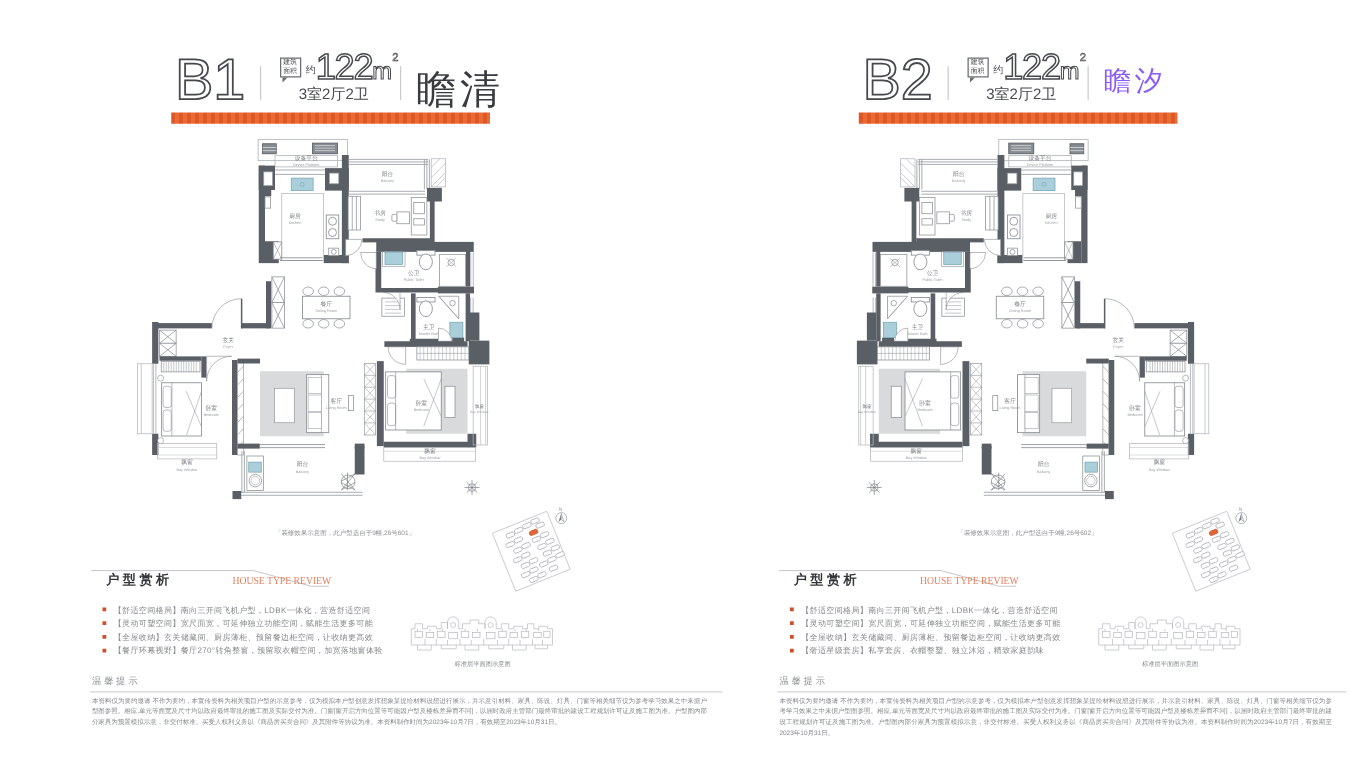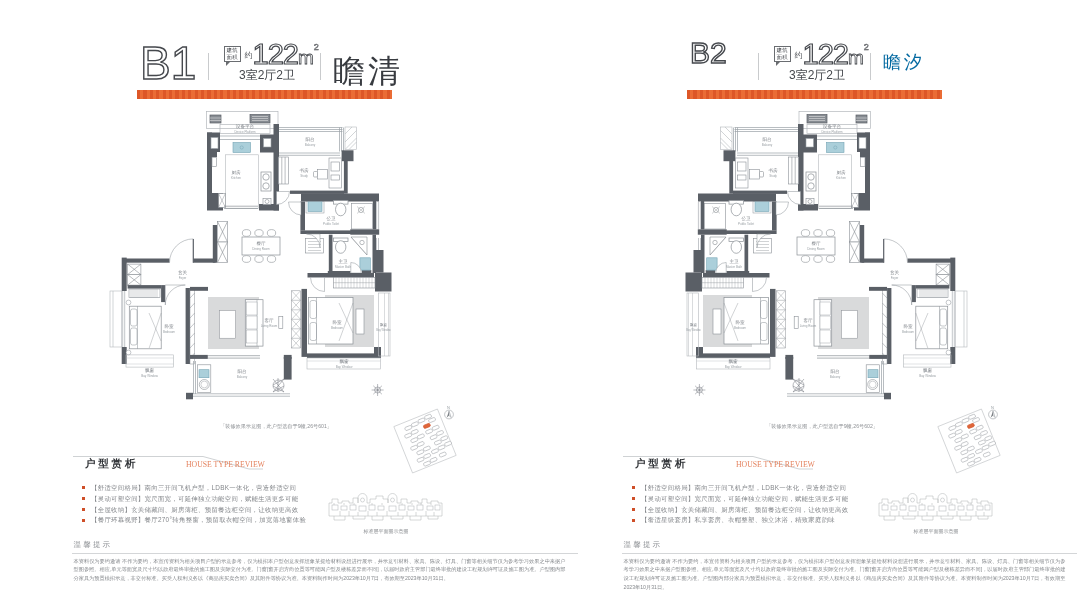--- a/index.html
+++ b/index.html
@@ -517,36 +517,36 @@
 </svg>
 
 <div style="position:absolute;left:336px;top:528px;width:100px;text-align:center;font-size:5px;color:#85888c">标准层平面图示意图</div>
 
 <div style="position:absolute;left:73.5px;top:540px;font-size:7.5px;color:#8e9195;letter-spacing:2.2px">温馨提示</div>
 
 <div style="position:absolute;left:72px;top:552.5px;width:506px;height:0;border-top:0.8px solid #d4d6d8"></div>
 
 <div style="position:absolute;left:73.5px;top:556.5px;width:492px;font-size:5.2px;line-height:8.9px;color:#85888c;text-align:justify">本资料仅为要约邀请 不作为要约，本宣传资料为相关项目户型的示意参考，仅为模拟本户型创意发挥想象某提绘材料设想进行展示，并示意引材料、家具、陈设、灯具、门窗等相关细节仅为参考学习效果之中来据户型图参照。相应,单元等面宽及尺寸均以政府最终审批的施工图及实际交付为准。门窗[窗开启方向位置等可能因户型及楼栋差异而不同]，以届时政府主管部门最终审批的建设工程规划许可证及施工图为准。户型图内部分家具为预置模拟示意，非交付标准。买受人权利义务以《商品房买卖合同》及其附件等协议为准。本资料制作时间为2023年10月7日，有效期至2023年10月31日。</div>
 
-<div style="position:absolute;left:690px;top:35.5px;font-size:30px;color:transparent;-webkit-text-stroke:1.4px #45484d;letter-spacing:0px">B2</div>
+<div style="position:absolute;left:690px;top:35.5px;font-size:46px;color:transparent;-webkit-text-stroke:1.4px #45484d;letter-spacing:0px">B2</div>
 
 <div style="position:absolute;left:758px;top:53px;width:1px;height:27px;background:#c9cbcd"></div>
 
 <div style="position:absolute;left:773.5px;top:46px;width:17px;height:16px;border:1px solid #6a6d71;font-size:5.5px;line-height:7px;text-align:center;color:#4a4d52">建筑<br>面积</div>
 <div style="position:absolute;left:776px;top:61.5px;width:0;height:0;border-top:4.5px solid #6a6d71;border-right:4.5px solid transparent"></div>
 
 <div style="position:absolute;left:794.5px;top:50px;font-size:8px;color:#4a4d52">约</div>
 
 <div style="position:absolute;left:802.5px;top:39.5px;font-size:29px;color:transparent;-webkit-text-stroke:1.2px #45484d;letter-spacing:-1px;line-height:1;white-space:nowrap">122<span style="font-size:19px;letter-spacing:0;-webkit-text-stroke:0.8px #45484d">m</span><span style="font-size:9px;vertical-align:14px;letter-spacing:0;-webkit-text-stroke:0.5px #45484d">2</span></div>
 
 <div style="position:absolute;left:789px;top:66.5px;font-size:12px;color:#45484d;letter-spacing:0px">3室2厅2卫</div>
 
 <div style="position:absolute;left:870px;top:53px;width:1px;height:27px;background:#c9cbcd"></div>
 
-<div style="position:absolute;left:883px;top:49.5px;font-size:18px;color:#0369a1;letter-spacing:3px">瞻汐</div>
+<div style="position:absolute;left:883px;top:49.5px;font-size:22px;color:#8b5cf6;letter-spacing:3px">瞻汐</div>
 
 <div style="position:absolute;left:687px;top:90px;width:255px;height:9px;background:repeating-linear-gradient(90deg,#dd5727 0px,#dd5727 3.2px,#ea6c35 3.2px,#ea6c35 6.4px)"></div>
 
 <svg style="position:absolute;left:672px;top:103px" width="300" height="300" viewBox="0 0 300 300">
 <g transform="translate(300,0) scale(-1,1)">
 
 <g stroke="#b4b8bc" fill="none" stroke-width="0.7">
         <rect x="101.5" y="8.5" width="71.5" height="17"></rect>
         <rect x="105" y="12" width="11" height="8" fill="#878c92" stroke="#5a5f66"></rect>
         <path d="M105 15 h11 M105 17.5 h11" stroke="#eee" stroke-width="0.5"></path>

